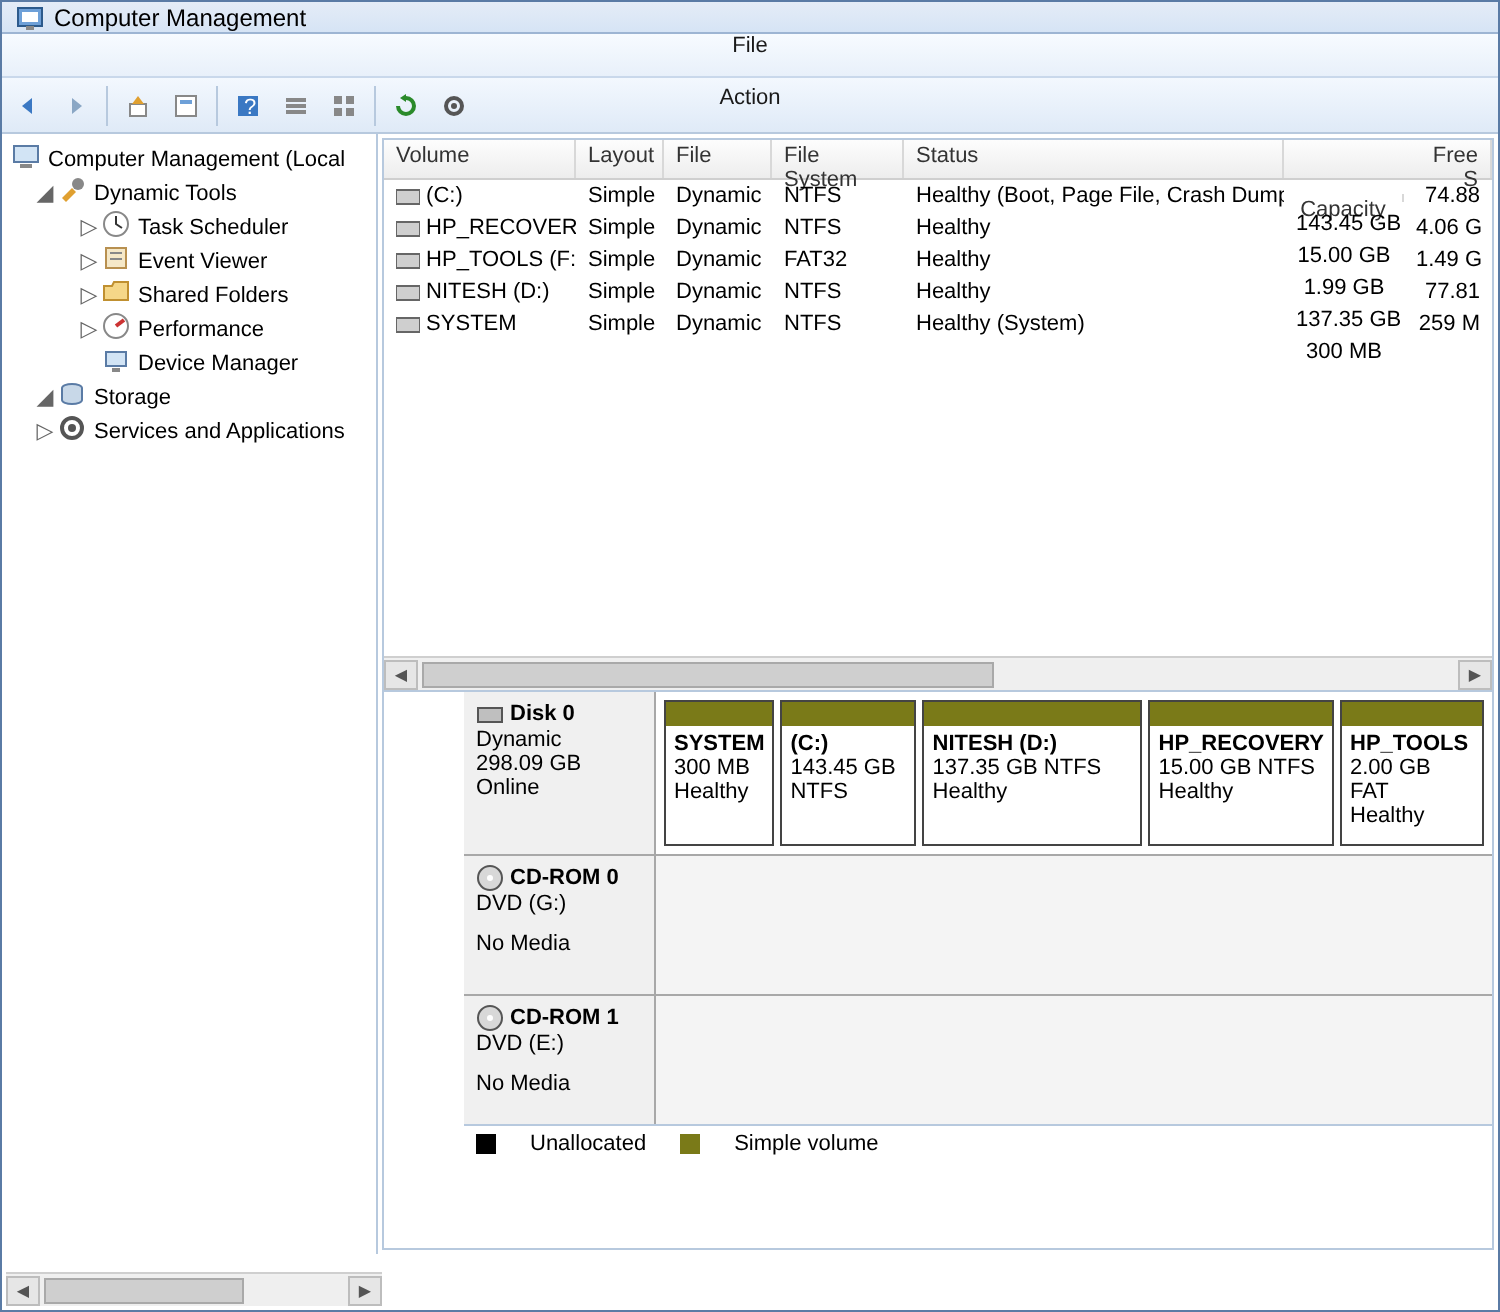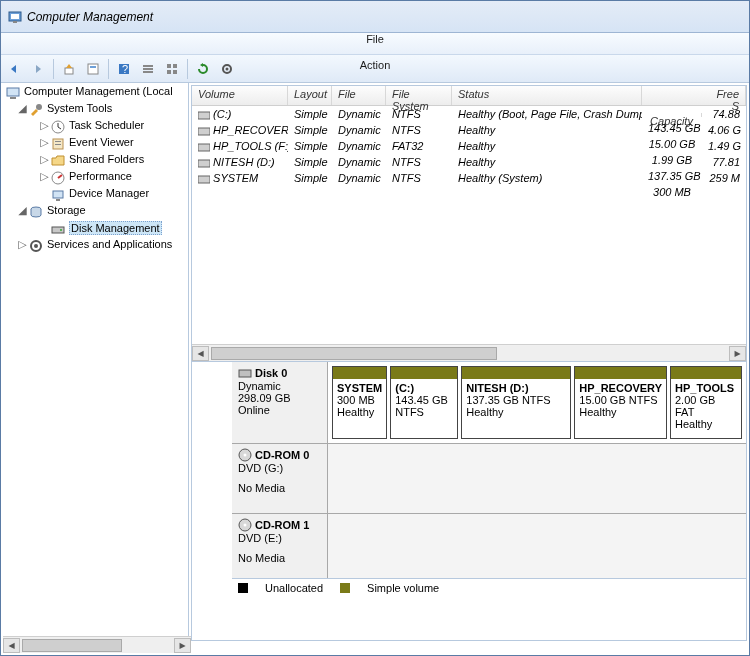--- a/index.html
+++ b/index.html
@@ -1,48 +1,48 @@
 <!DOCTYPE html>
 <html><head>
 <meta charset="utf-8">
 <style>
 * { box-sizing: border-box; margin: 0; padding: 0; font-family: "Segoe UI", Tahoma, sans-serif; font-size: 11px; }
 body { background: #fff; width: 750px; height: 656px; overflow: hidden; border: 1px solid #5a7ba5; position: relative; }
 
-.titlebar { height: 32px; background: linear-gradient(to bottom, #e4ecf7 0%, #d6e4f5 100%); border-bottom: 1px solid #9db5d3; display: flex; align-items: center; padding: 0 6px; font-style: italic; }
+.titlebar { height: 16px; background: linear-gradient(to bottom, #e4ecf7 0%, #d6e4f5 100%); border-bottom: 1px solid #9db5d3; display: flex; align-items: center; padding: 0 6px; }
 .titlebar .icon { width: 16px; height: 16px; margin-right: 4px; }
 .titlebar .title { color: #000; font-size: 12px;}
 
 .menubar { height: 22px; background: linear-gradient(to bottom, #f7fbff, #e8f0fa); display: flex; align-items: center; padding: 0 8px; gap: 14px; border-bottom: 1px solid #c9d8eb; flex-direction: column; }
 .menubar span { color: #1a1a1a; cursor: default; }
 
 .toolbar { height: 28px; background: linear-gradient(to bottom, #f3f8fe, #dfeaf7); border-bottom: 1px solid #b7c9de; display: flex; align-items: center; padding: 0 2px; gap: 2px; }
 .toolbar .tbtn { width: 22px; height: 22px; display: flex; align-items: center; justify-content: center; border: 1px solid transparent; }
 .toolbar .sep { width: 1px; height: 20px; background: #b7c9de; margin: 0 2px; }
 
 .main { display: flex; height: calc(656px - 78px - 18px); }
 
 .tree-pane { width: 190px; background: #fff; border-right: 1px solid #b7c9de; overflow: hidden; padding-top: 2px; }
-.tree-item { display: flex; align-items: flex-start; height: 17px; padding-left: 4px; white-space: nowrap; }
+.tree-item { display: flex; align-items: flex-end; height: 17px; padding-left: 4px; white-space: nowrap; }
 .tree-item .exp { width: 11px; text-align: center; color: #666; }
 .tree-item .ticon { width: 16px; height: 16px; margin-right: 3px; flex: 0 0 16px; }
 .tree-item.selected span.label { background: #cde6f7; border: 1px dotted #7da2ce; padding: 0 1px; }
 .tree-item.depth1 { padding-left: 16px; }
 .tree-item.depth2 { padding-left: 38px; }
 
 .right-pane { flex: 1; display: flex; flex-direction: column; background: #fff; margin: 2px; border: 1px solid #b7c9de; }
 
 .vol-header { display: flex; background: linear-gradient(to bottom,#fdfdfd,#ededed); border-bottom: 1px solid #cfcfcf; height: 20px; }
 .vol-header div { border-right: 1px solid #d8d8d8; padding: 2px 6px; color: #333; }
 .vol-rows { flex: 0 0 auto; }
 .vol-row { display: flex; height: 16px; align-items: center; }
 .vol-row div { padding: 0 6px; white-space: nowrap; overflow: hidden; }
 .c-vol { width: 96px; } .c-lay { width: 44px; } .c-type { width: 54px; } .c-fs { width: 66px; } .c-stat { width: 190px; } .c-cap { width: 60px; text-align: center; margin-top: 27px; } .c-free { width: 44px; text-align: right; }
 
-.vol-table { height: 258px; overflow: hidden; position: relative; font-style: italic; }
+.vol-table { height: 258px; overflow: hidden; position: relative; }
 .hscroll { height: 17px; background: #f0f0f0; border-top: 1px solid #cfcfcf; display:flex; align-items:center; }
 .hscroll .sbtn { width:17px; height:15px; background:#e6e6e6; border:1px solid #bdbdbd; display:flex; align-items:center; justify-content:center; font-size:8px; color:#555;}
 .hscroll .strack { flex:1; background:#efefef; height:15px; position:relative;}
 .hscroll .sthumb { position:absolute; left:2px; width:55%; height:13px; top:1px; background:#cfcfcf; border:1px solid #a9a9a9;}
 
 .disk-pane { flex: 1; background: #fff; border-top: 1px solid #b7c9de; overflow: hidden; display:flex; flex-direction:column;padding-left:40px;}
 .disk-row { display: flex; border-bottom: 1px solid #a8a8a8; min-height: 82px; }
 .disk-info { width: 96px; padding: 4px 6px; background:#f0f0f0; border-right:1px solid #a8a8a8; }
 .disk-info .dtitle { font-weight: bold; }
 .part-wrap { flex:1; display:flex; padding:4px; gap:3px;}
@@ -157,21 +157,21 @@
       <span class="label">Computer Management (Local</span>
     </div>
     <div class="tree-item depth1">
       <span class="exp">◢</span>
       <span class="ticon">
           <svg width="16" height="16">
             <path d="M3 12 L8 7 L10 9 L5 14 Z" fill="#e0a030"></path>
             <circle cx="11" cy="5" r="3" fill="#888"></circle>
           </svg>
         </span>
-      <span class="label">System Tools</span>
+      <span class="label">Dynamic Tools</span>
     </div>
     <div class="tree-item depth2">
       <span class="exp">▷</span>
       <span class="ticon">
           <svg width="16" height="16">
             <circle cx="8" cy="8" r="6" fill="#fff" stroke="#888"></circle>
             <path d="M8 4 L8 8 L11 10" stroke="#333" fill="none"></path>
           </svg>
         </span>
       <span class="label">Task Scheduler</span>
@@ -218,30 +218,20 @@
     </div>
     <div class="tree-item depth1">
       <span class="exp">◢</span>
       <span class="ticon">
           <svg width="16" height="16">
             <ellipse cx="8" cy="5" rx="5" ry="2" fill="#c8d8e8" stroke="#5a7ba5"></ellipse>
             <path d="M3 5 L3 11 A5 2 0 0 0 13 11 L13 5" fill="#c8d8e8" stroke="#5a7ba5"></path>
           </svg>
         </span>
       <span class="label">Storage</span>
-    </div>
-    <div class="tree-item depth2 selected">
-      <span class="exp" style="width:11px"></span>
-      <span class="ticon">
-          <svg width="16" height="16">
-            <rect x="2" y="6" width="12" height="6" fill="#c8c8c8" stroke="#555"></rect>
-            <circle cx="11" cy="9" r="1" fill="#3a3"></circle>
-          </svg>
-        </span>
-      <span class="label">Disk Management</span>
     </div>
     <div class="tree-item depth1">
       <span class="exp">▷</span>
       <span class="ticon">
           <svg width="16" height="16">
             <circle cx="8" cy="8" r="5" fill="none" stroke="#555" stroke-width="2"></circle>
             <circle cx="8" cy="8" r="2" fill="#555"></circle>
           </svg>
         </span>
       <span class="label">Services and Applications</span>

